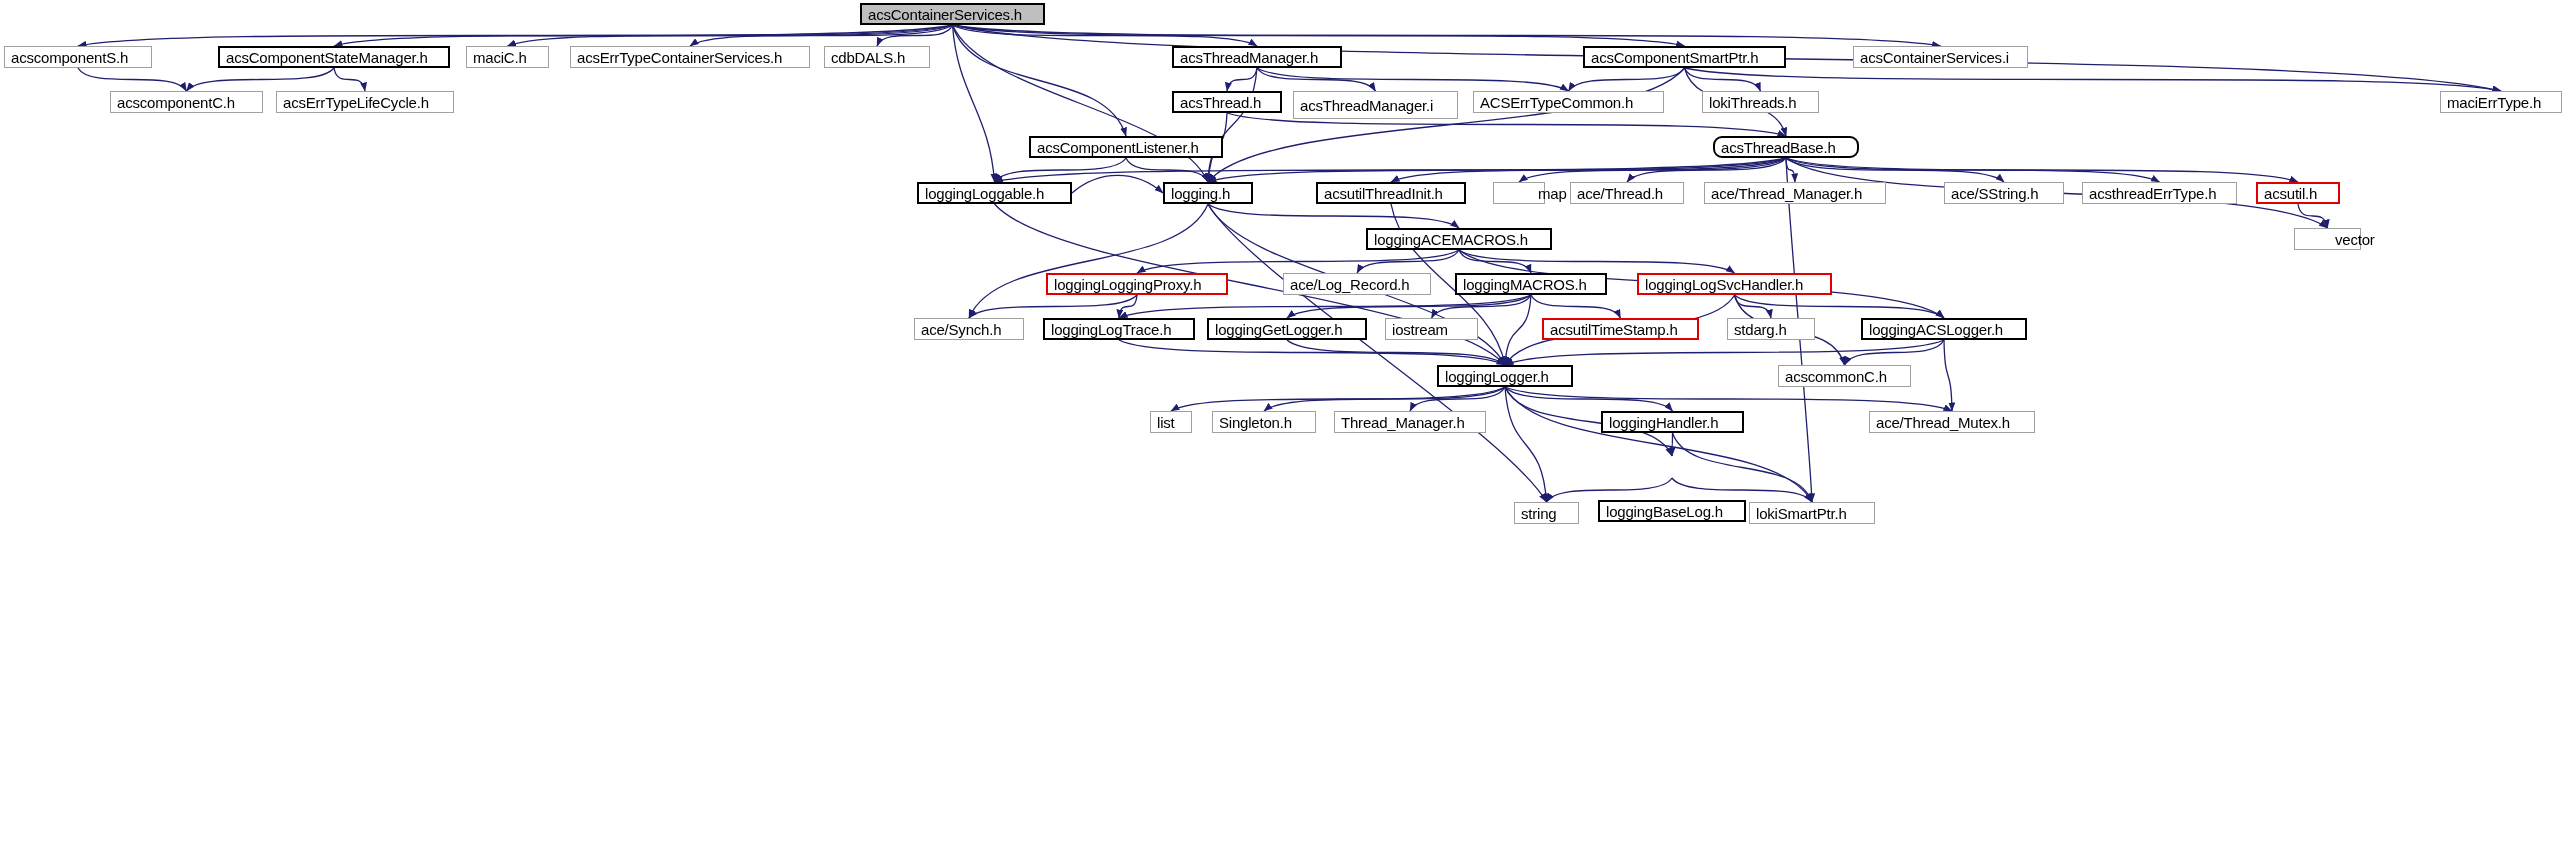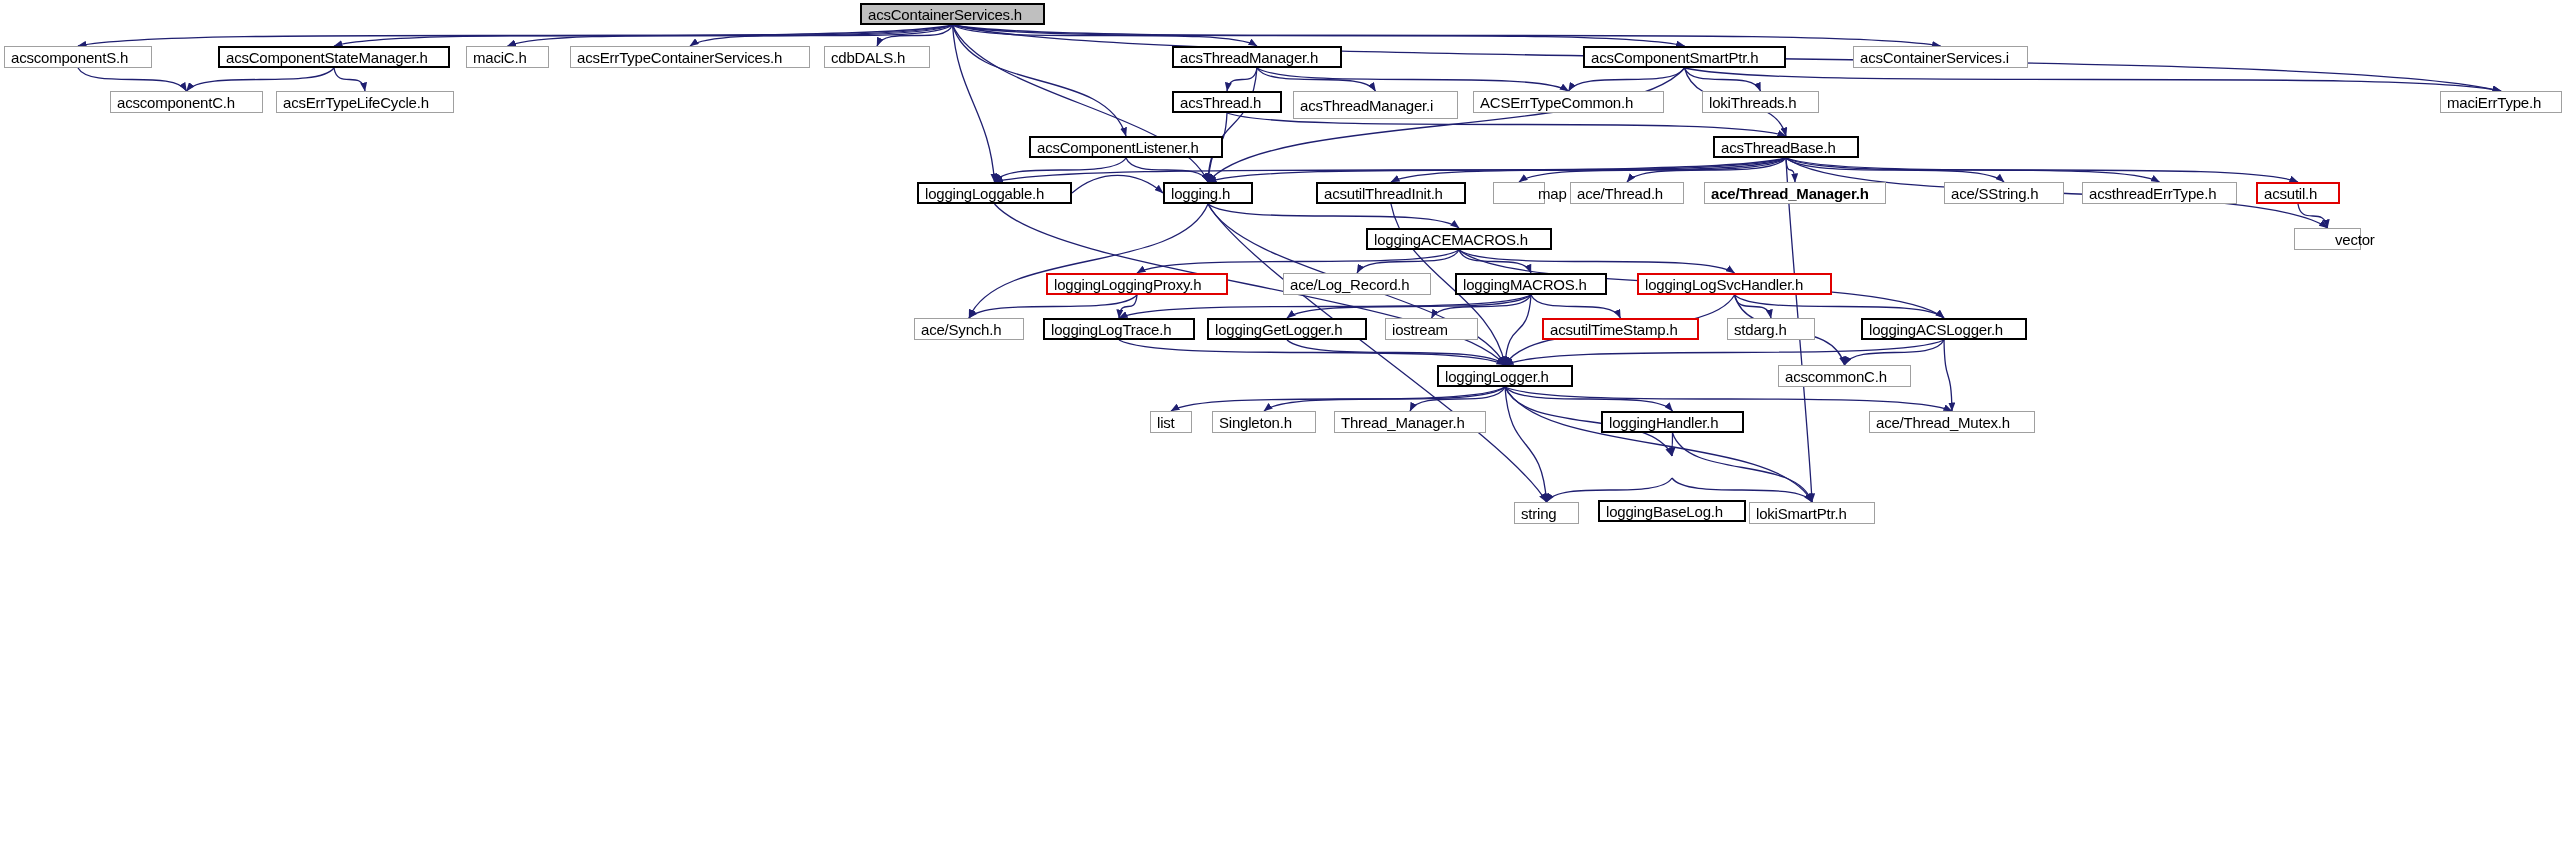--- a/index.html
+++ b/index.html
@@ -195,39 +195,39 @@
       </div>
       <div class="gnode " style="left: 1473px; top: 91px; width: 191px; height: 22px;">
         <span class="node-label">ACSErrTypeCommon.h</span>
       </div>
       <div class="gnode " style="left: 1702px; top: 91px; width: 117px; height: 22px;">
         <span class="node-label">lokiThreads.h</span>
       </div>
       <div class="gnode strong" style="left: 1029px; top: 136px; width: 194px; height: 22px;">
         <span class="node-label">acsComponentListener.h</span>
       </div>
-      <div class="gnode strong" style="left: 1713px; top: 136px; width: 146px; height: 22px;">
+      <div class="gnode strong" style="left: 1713px; top: 136px; width: 146px; height: 22px; border-radius: 9px;">
         <span class="node-label">acsThreadBase.h</span>
       </div>
       <div class="gnode strong" style="left: 917px; top: 182px; width: 155px; height: 22px;">
         <span class="node-label">loggingLoggable.h</span>
       </div>
       <div class="gnode strong" style="left: 1163px; top: 182px; width: 90px; height: 22px;">
         <span class="node-label">logging.h</span>
       </div>
       <div class="gnode strong" style="left: 1316px; top: 182px; width: 150px; height: 22px;">
         <span class="node-label">acsutilThreadInit.h</span>
       </div>
       <div class="gnode " style="left: 1493px; top: 182px; width: 52px; height: 22px; padding-left: 44px;">
         <span class="node-label">map</span>
       </div>
       <div class="gnode " style="left: 1570px; top: 182px; width: 114px; height: 22px;">
         <span class="node-label">ace/Thread.h</span>
       </div>
-      <div class="gnode " style="left: 1704px; top: 182px; width: 182px; height: 22px; font-weight: bold;">
+      <div class="gnode " style="left: 1704px; top: 182px; width: 182px; height: 22px;">
         <span class="node-label">ace/Thread_Manager.h</span>
       </div>
       <div class="gnode " style="left: 1944px; top: 182px; width: 120px; height: 22px;">
         <span class="node-label">ace/SString.h</span>
       </div>
       <div class="gnode " style="left: 2082px; top: 182px; width: 155px; height: 22px;">
         <span class="node-label">acsthreadErrType.h</span>
       </div>
       <div class="gnode redbox" style="left: 2256px; top: 182px; width: 84px; height: 22px;">
         <span class="node-label">acsutil.h</span>

